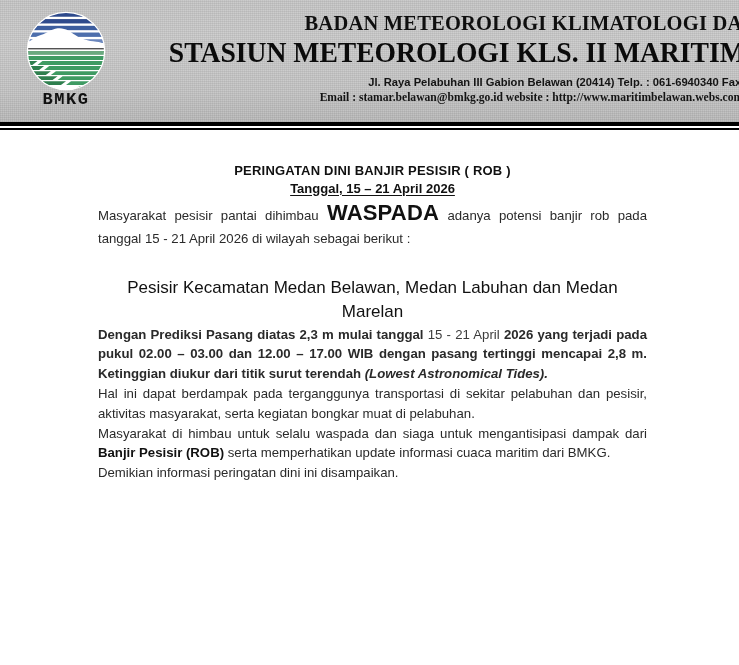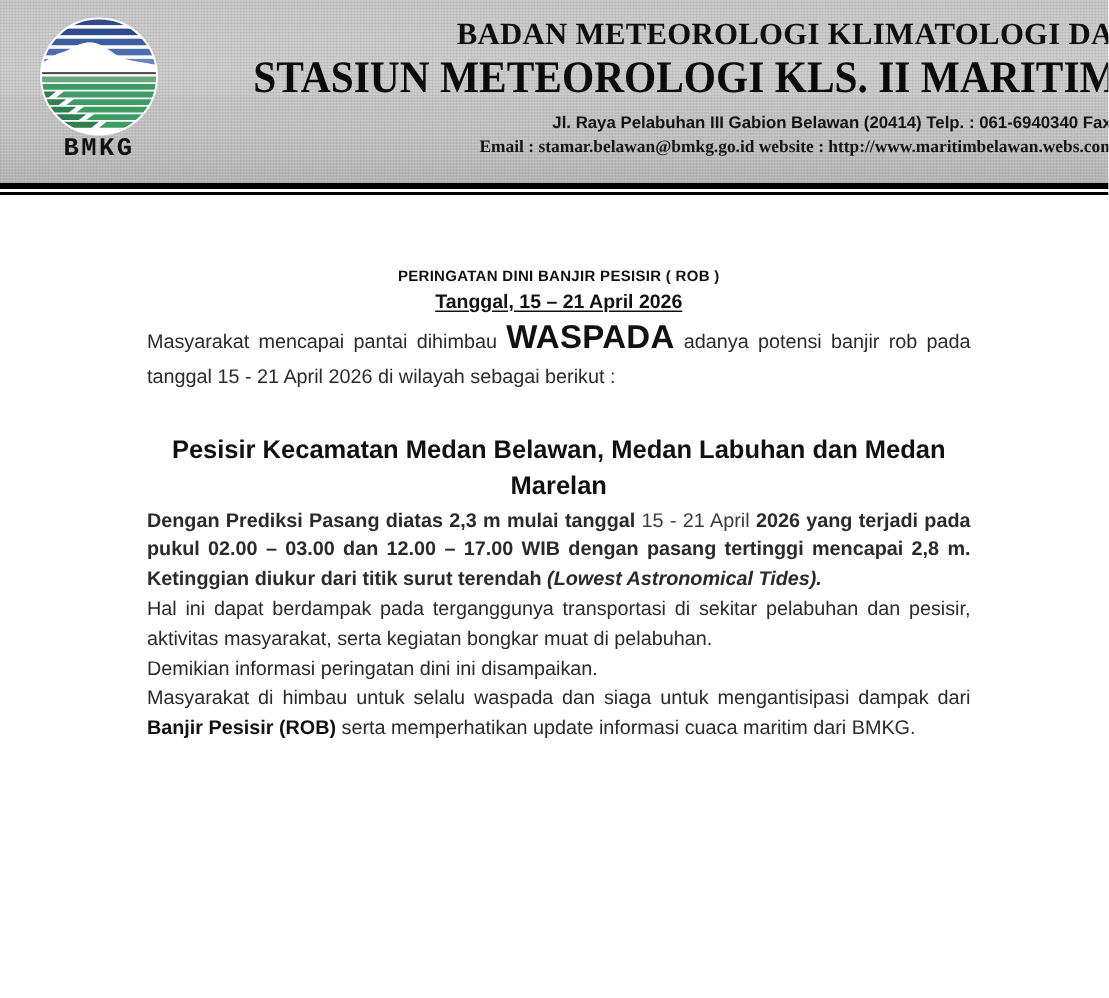--- a/index.html
+++ b/index.html
@@ -115,23 +115,23 @@
   }
 
   
   .doc-body {
     padding: 0 92px 0 98px;
     box-sizing: border-box;
   }
   .doc-title {
     text-align: center;
     font-weight: bold;
-    font-size: 10px;
+    font-size: 13px;
     letter-spacing: 0.2px;
-    margin-top: 49px;
+    margin-top: 33px;
     color: #111;
   }
   .berlaku {
     text-align: center;
     font-weight: bold;
     font-size: 13px;
     margin-top: 28px;
     color: #111;
   }
   .berlaku-date {
@@ -169,21 +169,21 @@
   }
   .lighter {
     font-weight: normal;
     color: #3b3b3b;
   }
   .ital { font-style: italic; }
   .b { font-weight: bold; color: #111; }
 
   .region-head {
     text-align: center;
-    font-weight: bold;
+    font-weight: normal;
     font-size: 17px;
     line-height: 1.42;
     margin-top: 28px;
     color: #111;
   }
 </style>
 </head>
 <body>
 
 <div class="letterhead">
@@ -247,25 +247,25 @@
 <div class="rule-gap"></div>
 <div class="rule-thin"></div>
 
 <div class="doc-body">
 
   <div class="doc-title">PERINGATAN DINI BANJIR PESISIR ( ROB )</div>
 
   <div class="berlaku-date"><span>Tanggal, 15 – 21 April 2026</span></div>
 
 
-  <p class="para p2"><span>Masyarakat mencapai pantai dihimbau </span><span class="waspada">WASPADA</span><span> adanya potensi banjir rob pada tanggal 15 - 21 April 2026 di wilayah sebagai berikut :</span></p>
+  <p class="para p2"><span>Masyarakat pesisir pantai dihimbau </span><span class="waspada">WASPADA</span><span> adanya potensi banjir rob pada tanggal 15 - 21 April 2026 di wilayah sebagai berikut :</span></p>
 
   <div class="region-head">Pesisir Kecamatan Medan Belawan, Medan Labuhan dan Medan Marelan</div>
 
   <p class="para p4"><span>Dengan Prediksi Pasang diatas 2,3 m mulai tanggal </span><span class="lighter">15 - 21 April</span><span> 2026 yang terjadi pada pukul 02.00 – 03.00 dan 12.00 – 17.00 WIB dengan pasang tertinggi mencapai 2,8 m. Ketinggian diukur dari titik surut terendah </span><span class="ital">(Lowest Astronomical Tides).</span></p>
 
   <p class="para p5">Hal ini dapat berdampak pada terganggunya transportasi di sekitar pelabuhan dan pesisir, aktivitas masyarakat, serta kegiatan bongkar muat di pelabuhan.</p>
 
+  <p class="para p6"><span>Masyarakat di himbau untuk selalu waspada dan siaga untuk mengantisipasi dampak dari </span><span class="b">Banjir Pesisir (ROB)</span><span> serta memperhatikan update informasi cuaca maritim dari BMKG.</span></p>
+
   <p class="para p7">Demikian informasi peringatan dini ini disampaikan.</p>
 
-  <p class="para p6"><span>Masyarakat di himbau untuk selalu waspada dan siaga untuk mengantisipasi dampak dari </span><span class="b">Banjir Pesisir (ROB)</span><span> serta memperhatikan update informasi cuaca maritim dari BMKG.</span></p>
-
 </div>
 
 </body></html>

